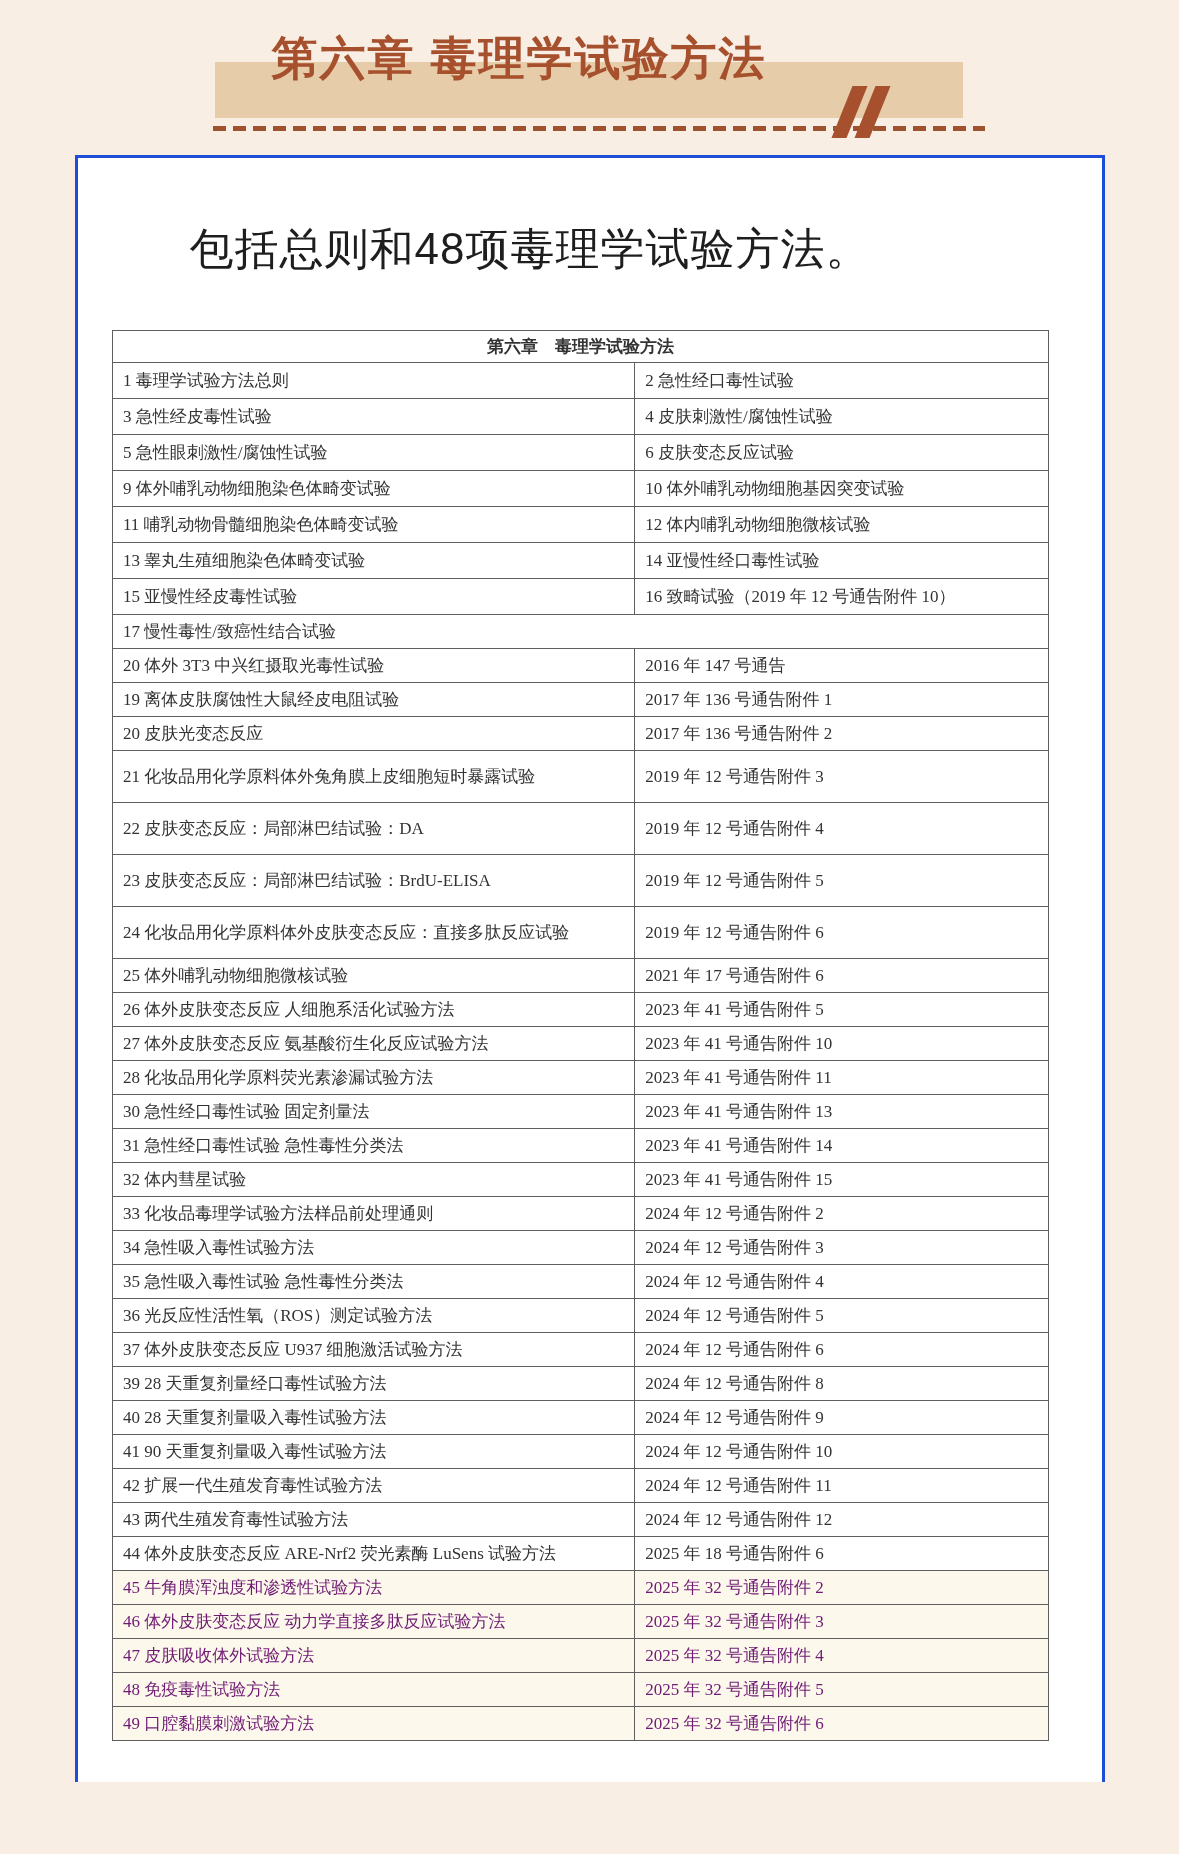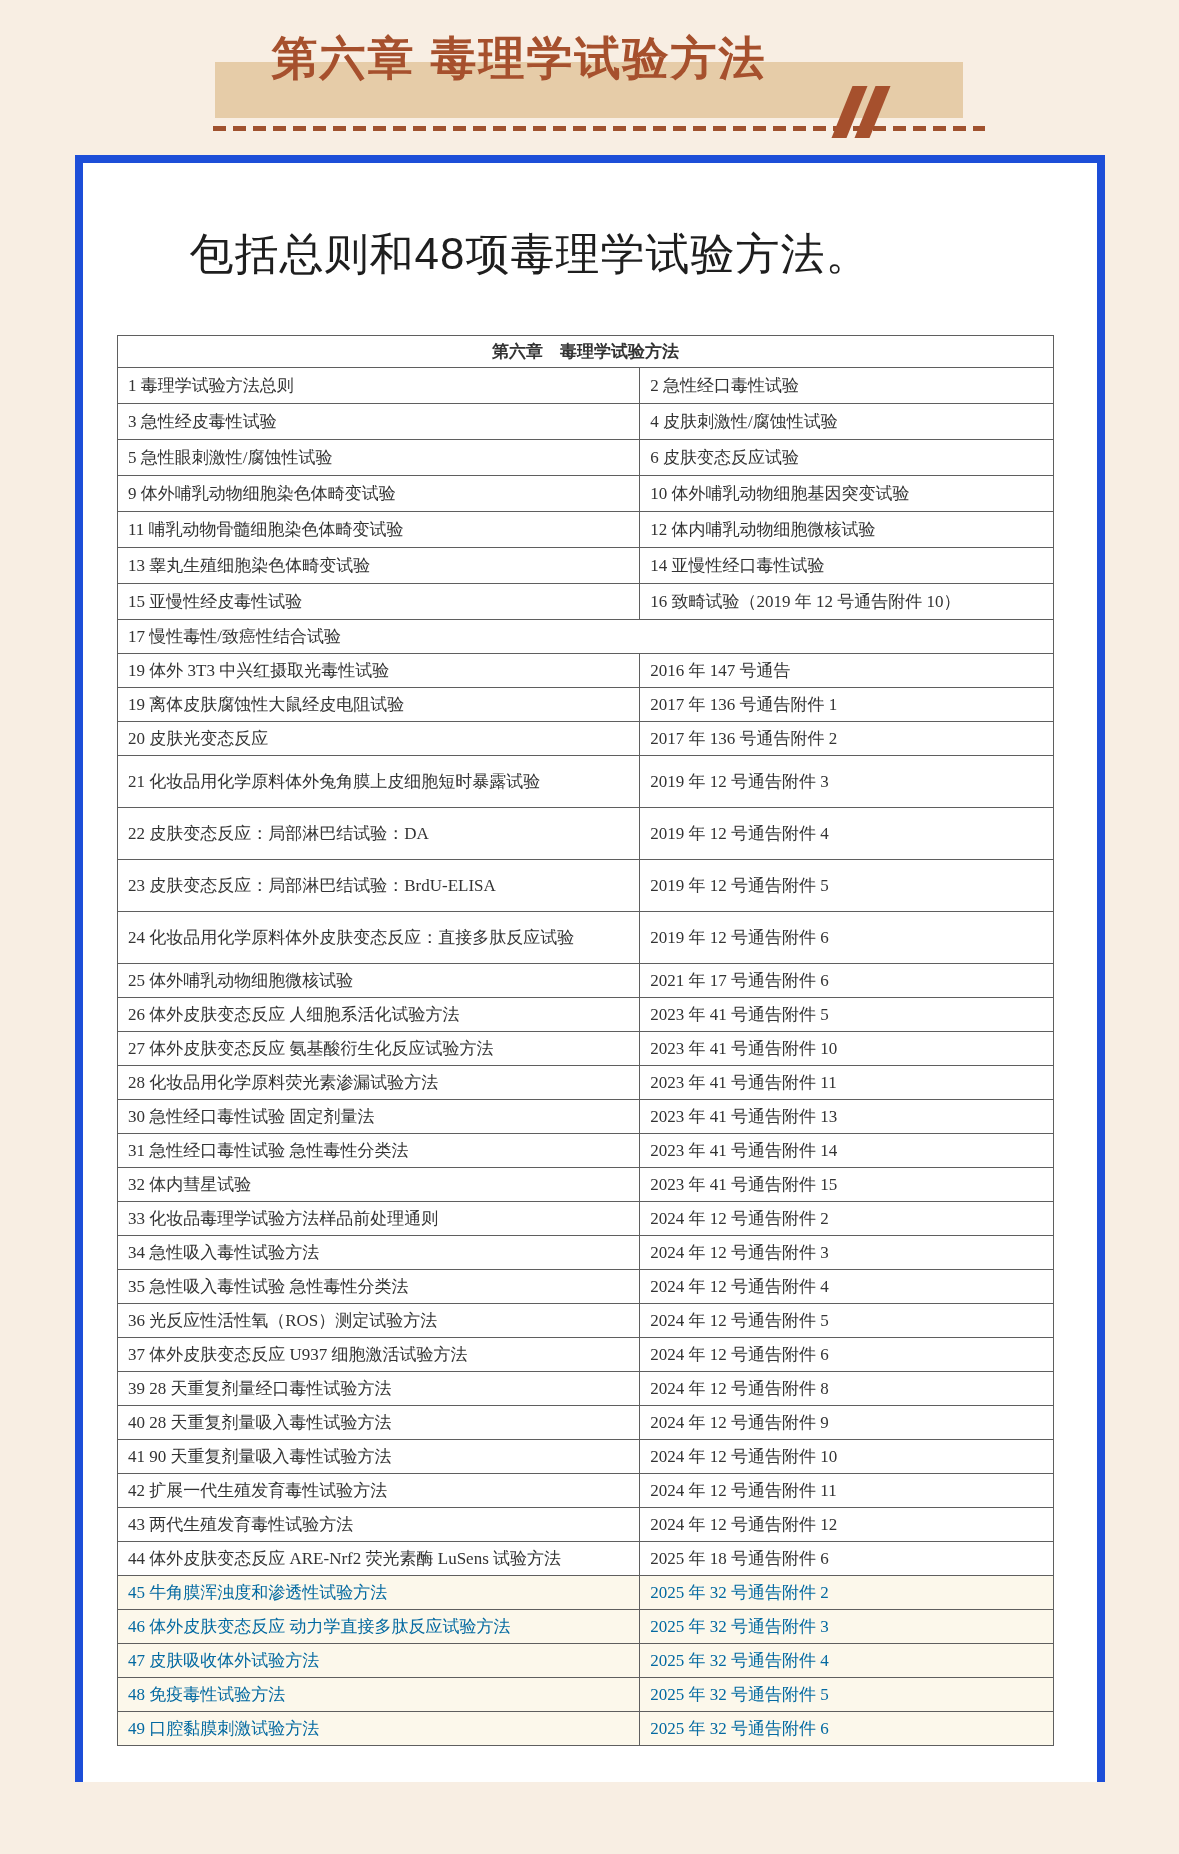--- a/index.html
+++ b/index.html
@@ -28,21 +28,21 @@
   .slash-mark{
     position:absolute;left:842px;top:86px;width:70px;height:52px;
   }
   .slash-bar{
     display:inline-block;width:15px;height:52px;background:#a6502d;
     transform:skewX(-22deg);margin-right:8px;
   }
   
   .content-box{
     position:absolute;left:75px;top:155px;width:1030px;height:1657px;
-    background:#ffffff;border:8px solid #1d4ed8;box-sizing:border-box;
+    background:#ffffff;border:3px solid #1d4ed8;box-sizing:border-box;
   }
   .intro-text{
     position:absolute;left:0;top:62px;width:100%;
     text-align:center;padding-right:120px;box-sizing:border-box;
     font-size:44px;color:#1e1e1e;letter-spacing:1px;white-space:nowrap;
     font-family:"Liberation Sans","DejaVu Sans",sans-serif;
   }
   
   .methods-table{
     position:absolute;left:34px;top:172px;width:937px;
@@ -56,21 +56,21 @@
     padding:5px 10px;
     text-align:left;vertical-align:middle;
     overflow:hidden;white-space:nowrap;
   }
   .methods-table th{
     text-align:center;font-weight:bold;padding:4px 8px;
   }
   .methods-table tr.pair td{padding:6px 10px;}
   .methods-table tr.tall td{padding:14px 10px;}
   .methods-table tr.red td{
-    color:#0369a1;background:#fcf8eb;
+    color:#701a75;background:#fcf8eb;
   }
   .col-left{width:55.8%;}
   .col-right{width:44.2%;}
 </style>
 </head>
 <body>
 
 <div class="page">
 
   <div class="header-band"></div>
@@ -119,21 +119,21 @@
             <td>14 亚慢性经口毒性试验</td>
           </tr>
           <tr class="pair">
             <td>15 亚慢性经皮毒性试验</td>
             <td>16 致畸试验（2019 年 12 号通告附件 10）</td>
           </tr>
           <tr>
             <td colspan="2">17 慢性毒性/致癌性结合试验</td>
           </tr>
           <tr>
-            <td>19 体外 3T3 中兴红摄取光毒性试验</td>
+            <td>20 体外 3T3 中兴红摄取光毒性试验</td>
             <td>2016 年 147 号通告</td>
           </tr>
           <tr>
             <td>19 离体皮肤腐蚀性大鼠经皮电阻试验</td>
             <td>2017 年 136 号通告附件 1</td>
           </tr>
           <tr>
             <td>20 皮肤光变态反应</td>
             <td>2017 年 136 号通告附件 2</td>
           </tr>

